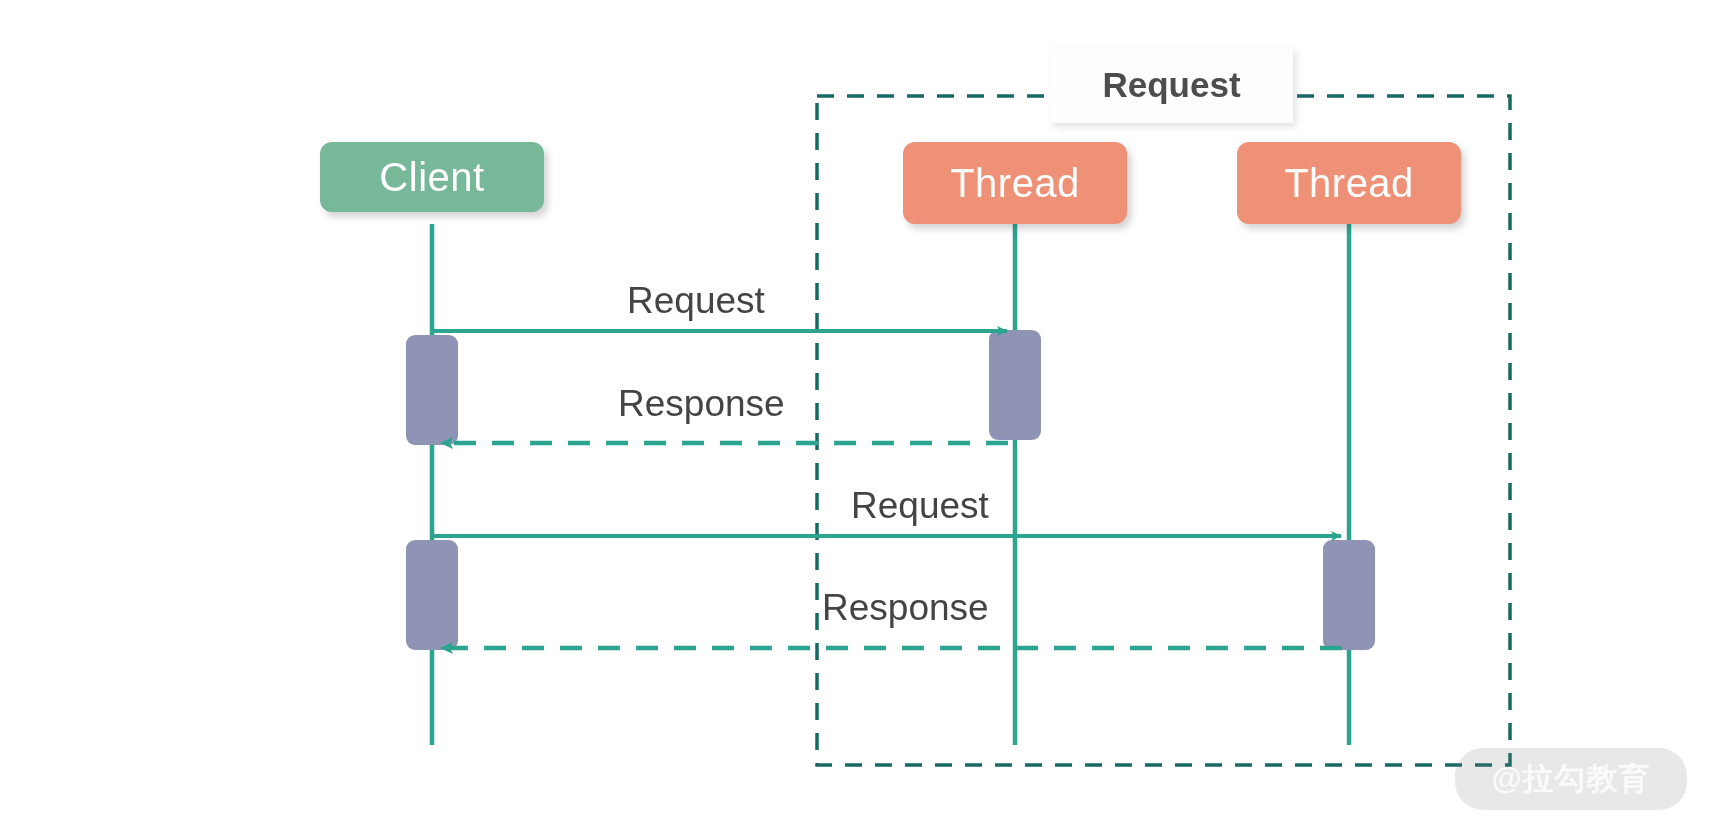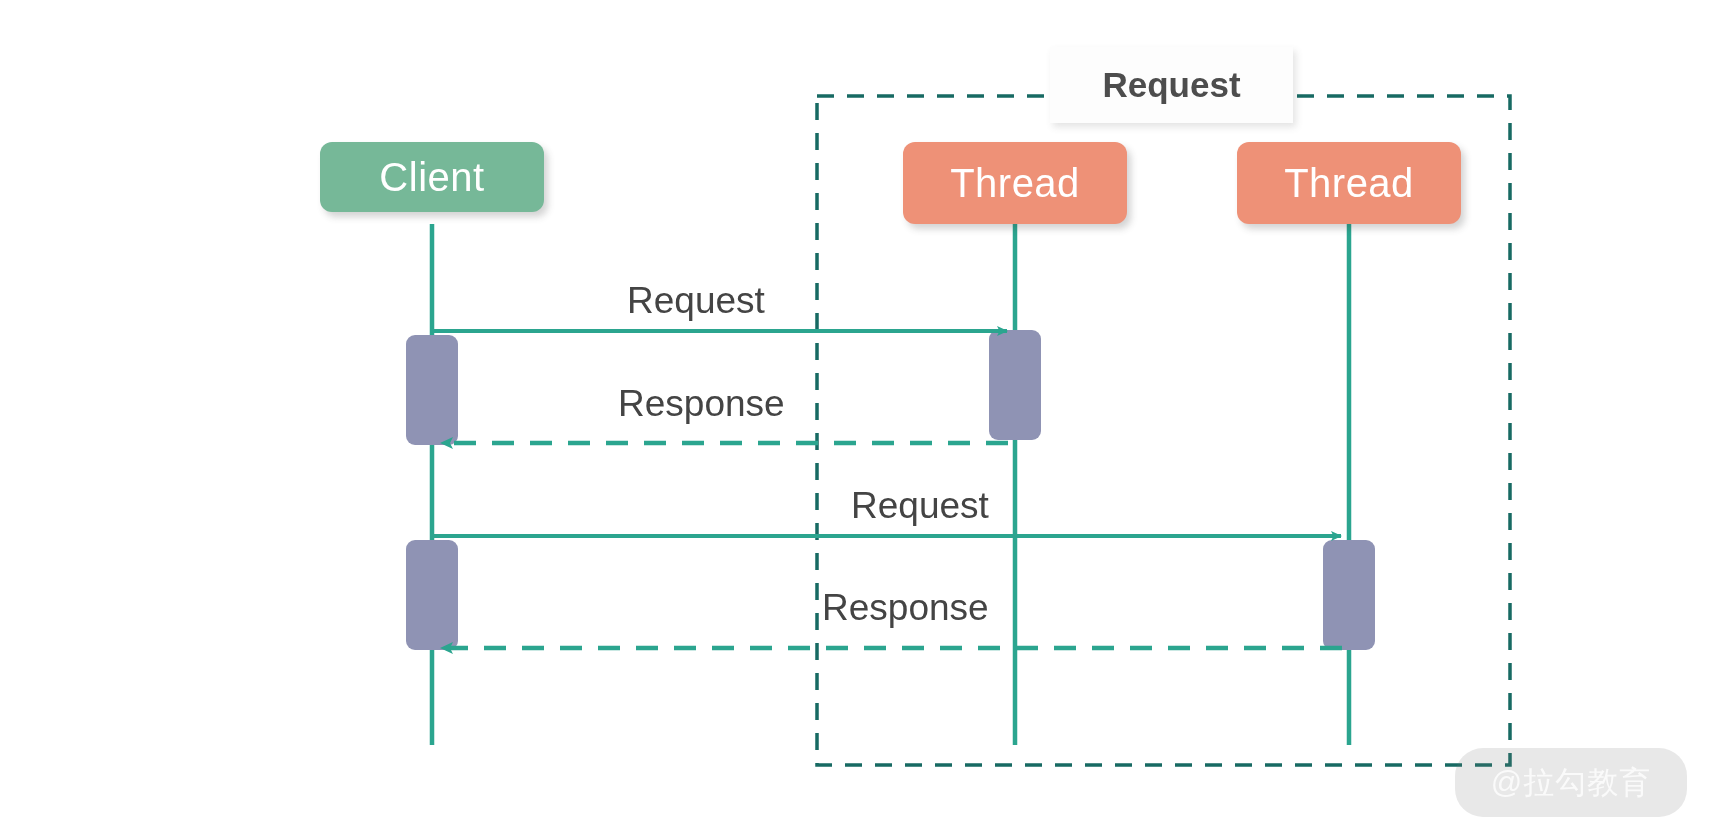--- a/index.html
+++ b/index.html
@@ -91,31 +91,32 @@
   .msg-req-1 { left: 627px; top: 280px; }
   .msg-res-1 { left: 618px; top: 383px; }
   .msg-req-2 { left: 851px; top: 485px; }
   .msg-res-2 { left: 822px; top: 587px; }
   
   .watermark {
     position: absolute;
     left: 1455px;
     top: 748px;
     width: 232px;
-    height: 69px;
+    height: 62px;
     border-radius: 28px;
     background: rgba(120,120,120,0.17);
     display: flex;
     align-items: center;
     justify-content: center;
     color: rgba(255,255,255,0.78);
     font-size: 31px;
     letter-spacing: 1px;
     box-sizing: border-box;
     font-family: "Liberation Sans", "DejaVu Sans", sans-serif;
+    font-weight: bold;
   }
 </style>
 </head>
 <body>
 
 <div id="canvas">
 
   <svg id="diagram" viewBox="0 0 1717 827">
     <defs>
       <marker id="arrow-solid" markerWidth="12" markerHeight="12" refX="10" refY="5" orient="auto" markerUnits="userSpaceOnUse">

